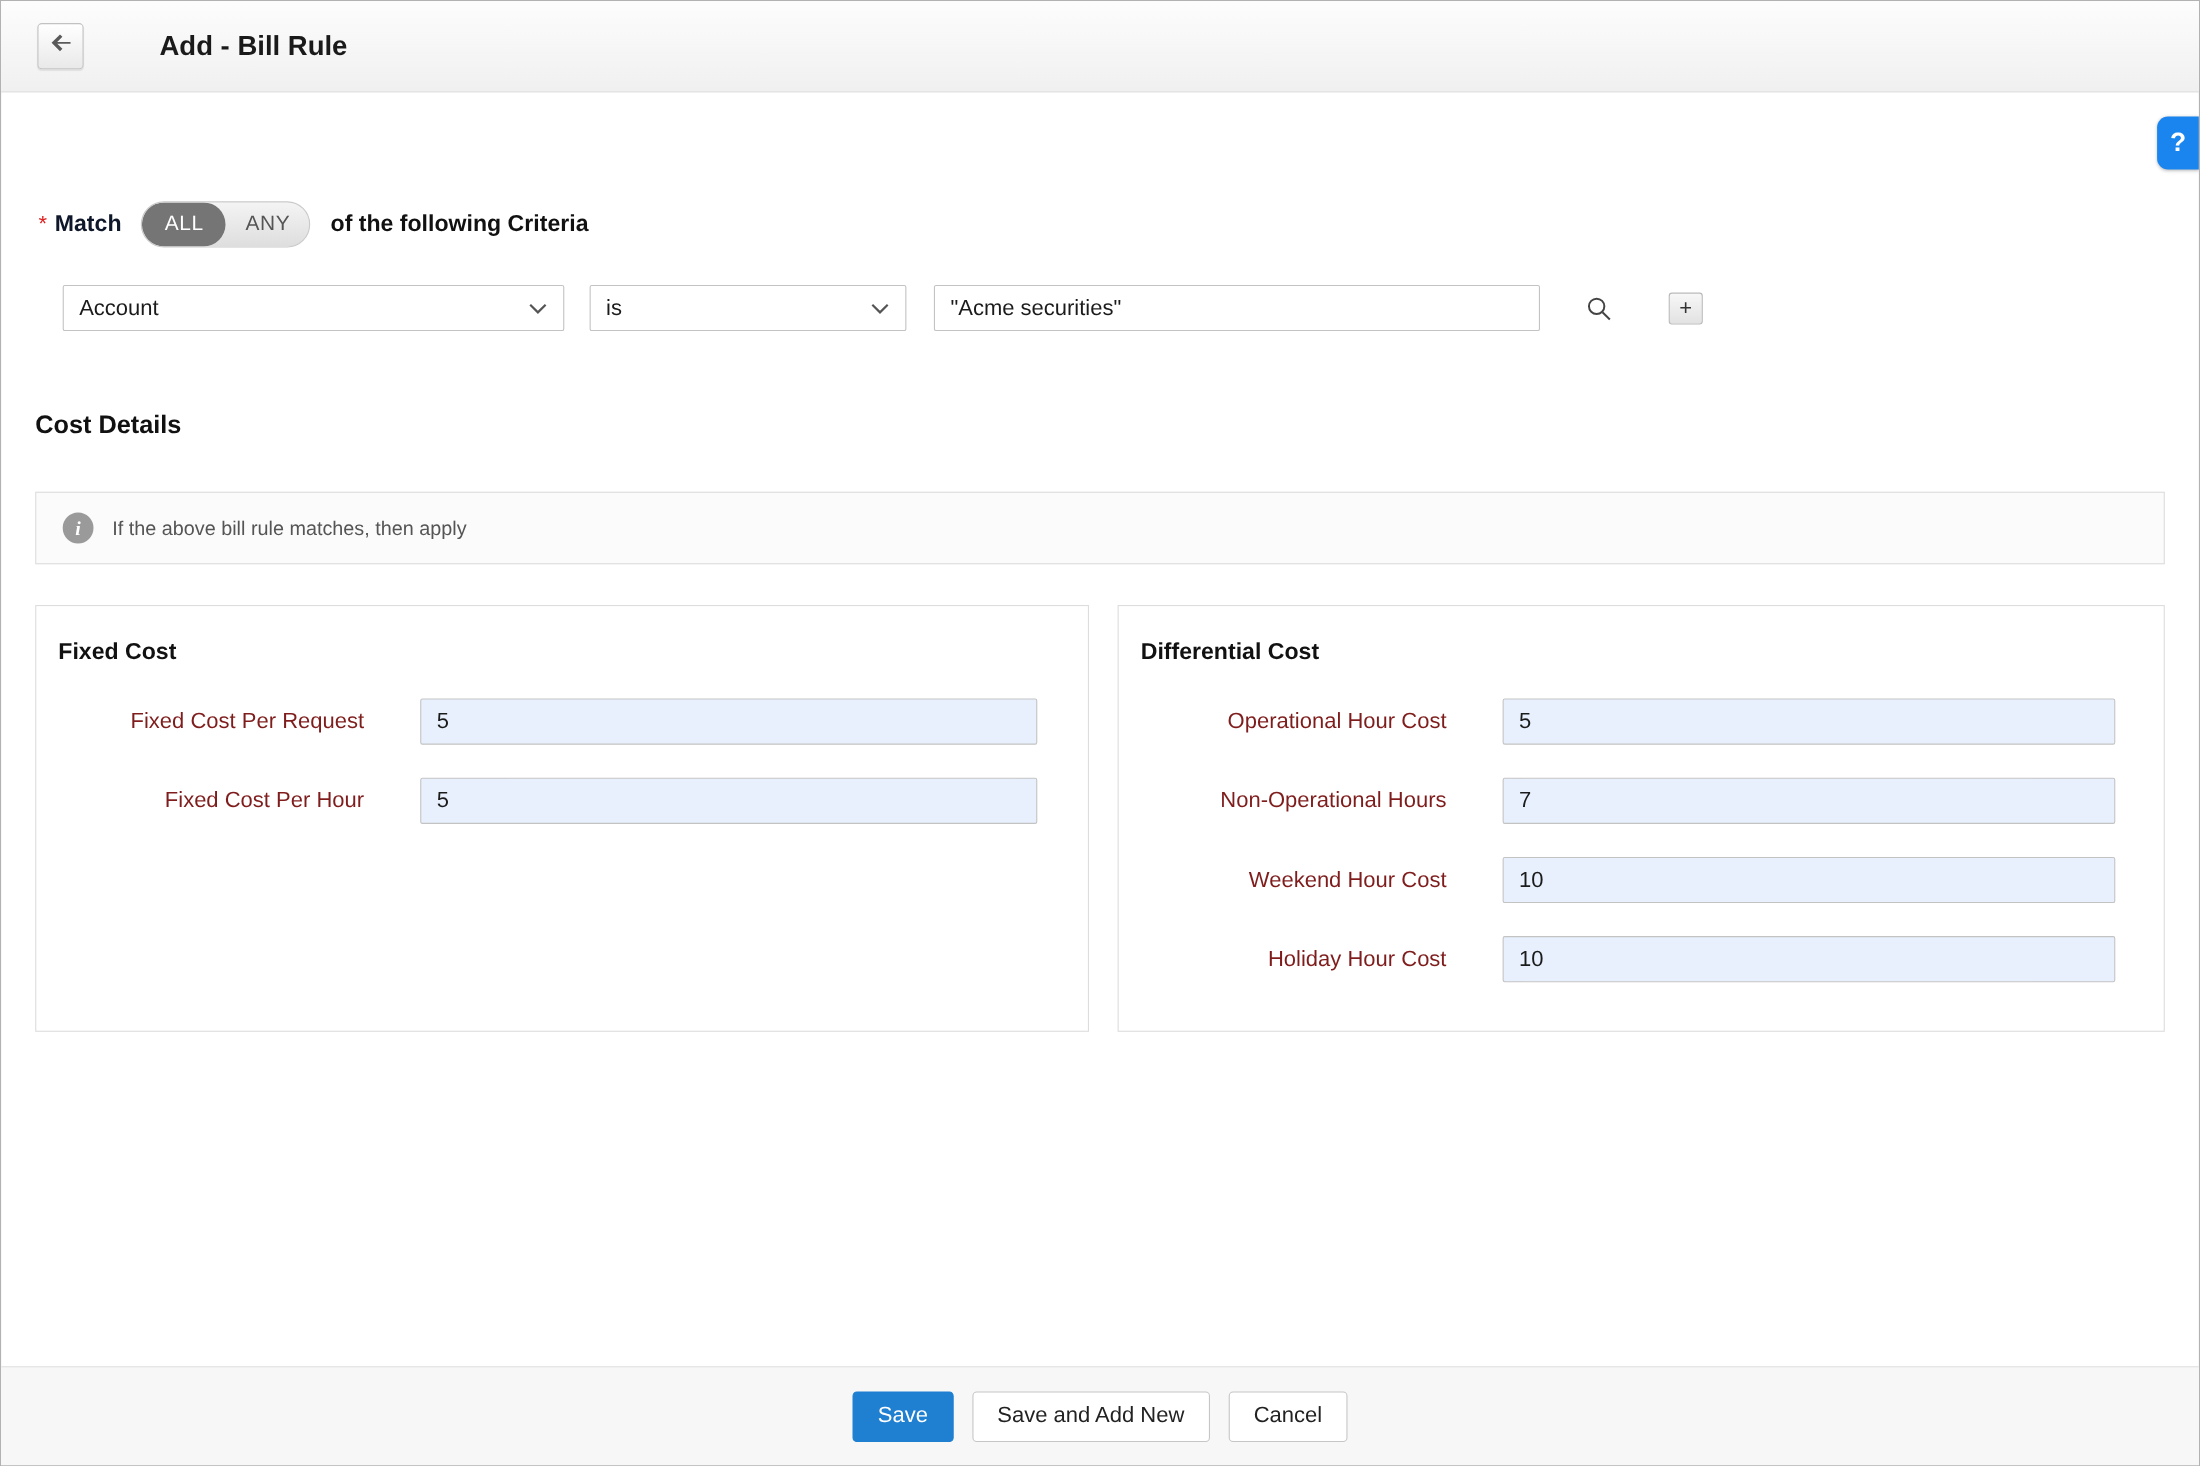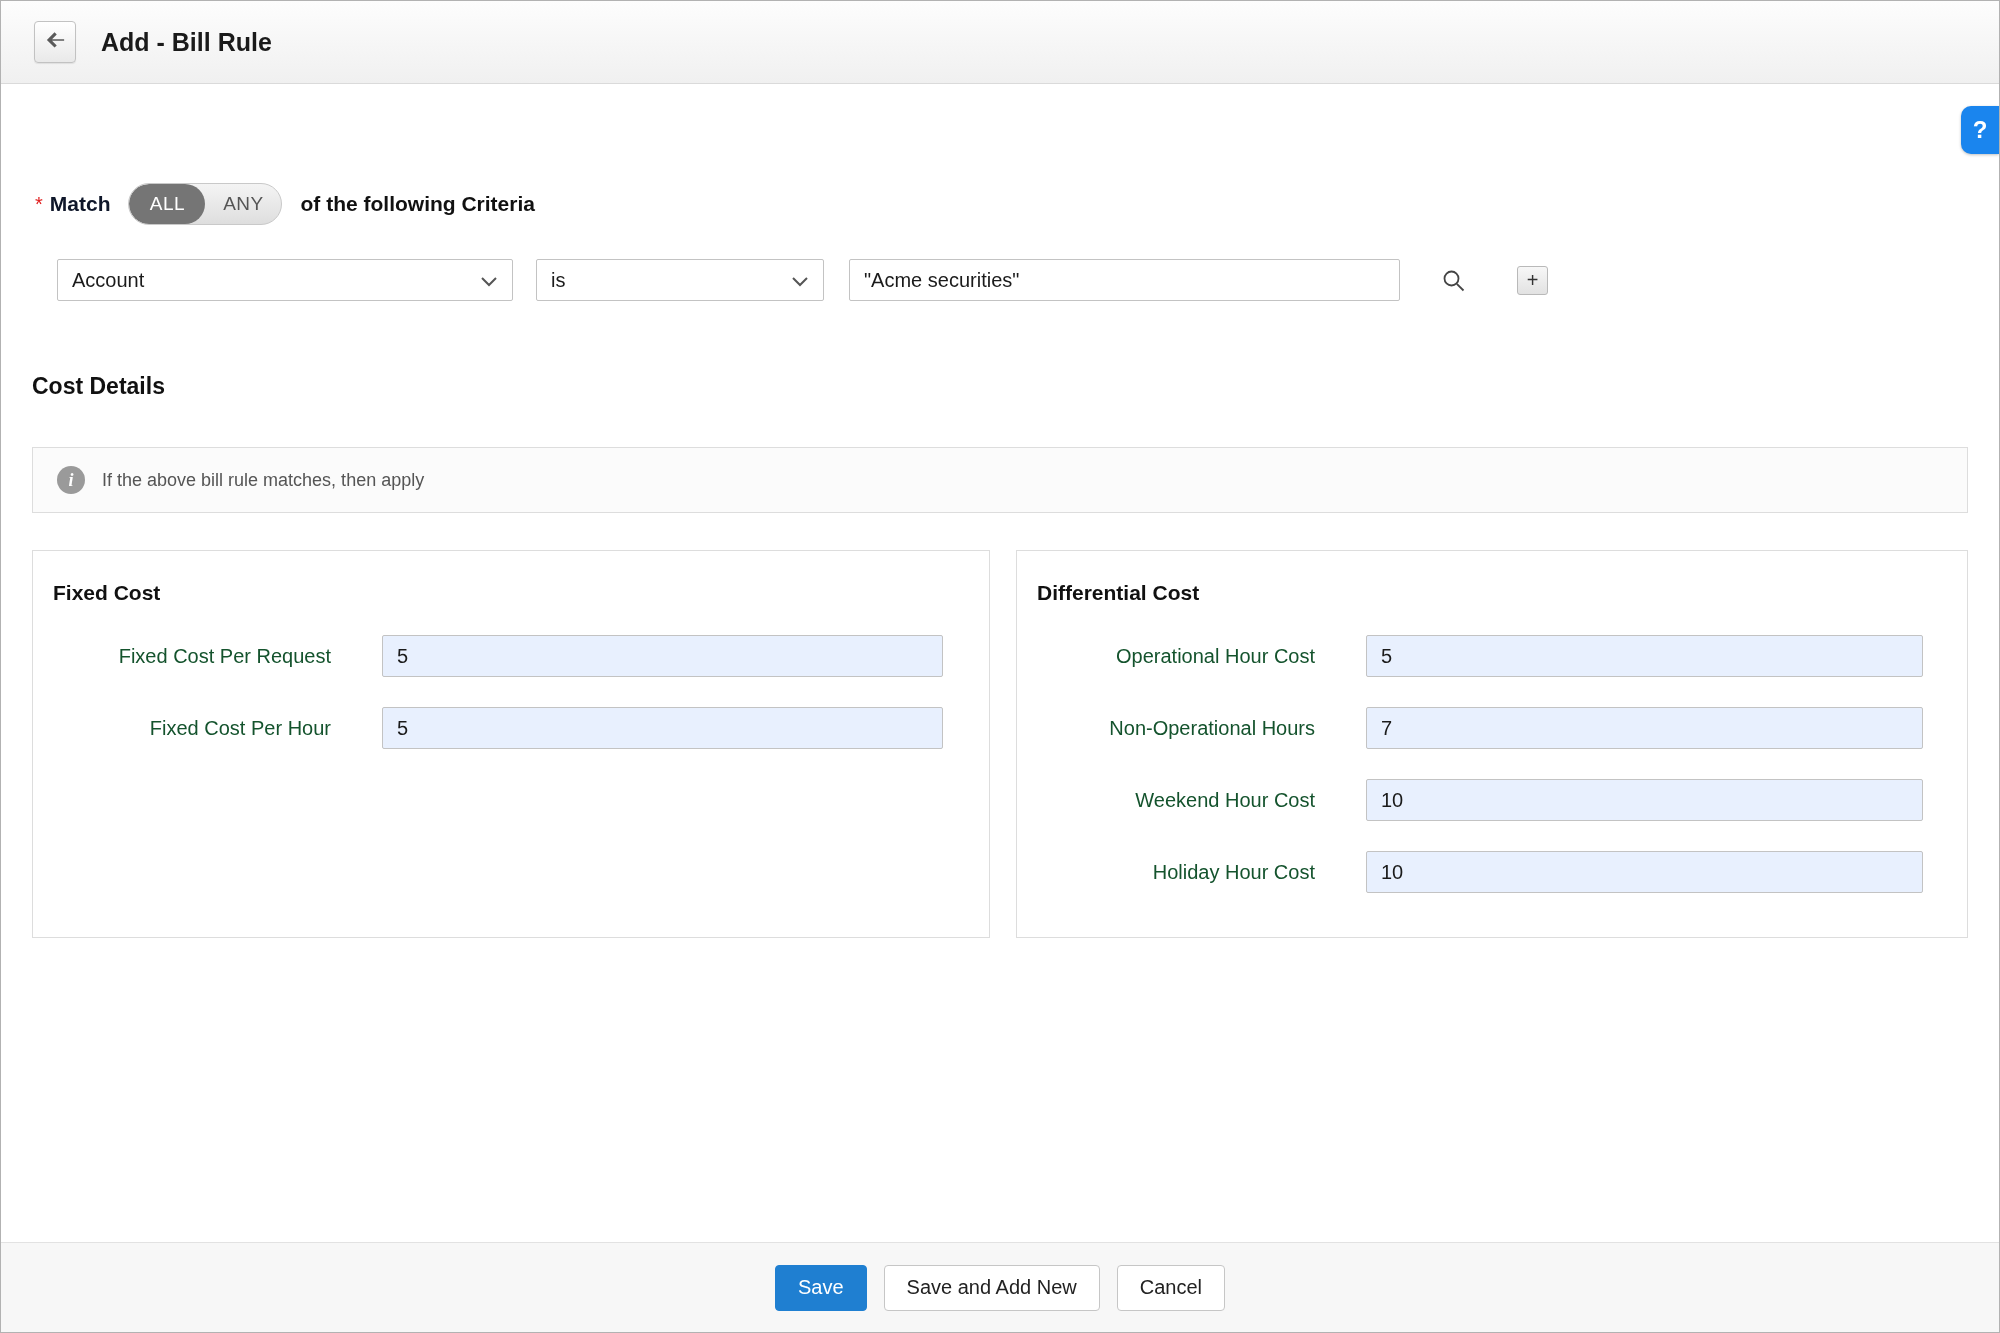--- a/index.html
+++ b/index.html
@@ -2,21 +2,21 @@
 <html><head>
 <meta charset="utf-8">
 <style>
   * { box-sizing: border-box; margin: 0; padding: 0; }
   html, body { width: 2000px; height: 1333px; }
   body { font-family: "Liberation Sans", sans-serif; background: #ffffff; color: #1b1b1b; }
 
   .page { position: relative; width: 2000px; height: 1333px; border: 1px solid #b2b2b2; background: #fff; overflow: hidden; }
 
   
-  .header { height: 83px; background: linear-gradient(#fdfdfd, #f0f0f0); border-bottom: 1px solid #dadada; display: flex; align-items: center; padding-left: 33px; }
+  .header { height: 83px; background: linear-gradient(#fdfdfd, #f0f0f0); border-bottom: 1px solid #dadada; display: flex; align-items: center; padding-left: 33px; gap: 44px; }
   .back-btn { width: 42px; height: 42px; border: 1px solid #c2c2c2; border-radius: 4px; background: linear-gradient(#ffffff, #e9e9e9); display: flex; align-items: center; justify-content: center; cursor: pointer; box-shadow: 0 1px 1px rgba(0,0,0,.08); }
   .page-title { margin-left: 25px; font-size: 25px; font-weight: bold; color: #1a1a1a; }
 
   
   .help-tab { position: absolute; top: 105px; right: 0; width: 38px; height: 48px; background: #1a85ee; color: #fff; border-radius: 10px 0 0 10px; display: flex; align-items: center; justify-content: center; font-size: 24px; font-weight: bold; cursor: pointer; box-shadow: 0 1px 3px rgba(0,0,0,.25); }
 
   
   .form-section { padding-top: 36px; }
   .form-row { display: flex; align-items: center; margin-bottom: 32px; }
   .form-row.align-top { align-items: flex-start; }
@@ -57,21 +57,21 @@
   .info-icon { width: 28px; height: 28px; border-radius: 50%; background: #9a9a9a; color: #fff; display: flex; align-items: center; justify-content: center; font-family: "Liberation Serif", serif; font-style: italic; font-weight: bold; font-size: 18px; flex: 0 0 auto; }
   .info-text { margin-left: 17px; font-size: 18px; color: #555; }
 
   .panels { margin: 37px 31px 0; display: flex; gap: 26px; }
   .panel { border: 1px solid #ddd; background: #fff; height: 388px; }
   .panel-fixed { width: 958px; }
   .panel-diff { flex: 1; }
   .panel-title { padding: 30px 0 0 20px; font-size: 21px; font-weight: bold; color: #111; }
   .cost-row { display: flex; align-items: center; margin-top: 30px; }
   .panel .cost-row:first-of-type { margin-top: 32px; }
-  .cost-label { width: 298px; text-align: right; font-size: 20px; color: #14532d; }
+  .cost-label { width: 298px; text-align: right; font-size: 20px; color: #7f1d1d; }
   .cost-input { margin-left: 51px; width: 561px; }
   .panel-diff .cost-input { width: 557px; }
 
   
   .footer { position: absolute; left: 0; right: 0; bottom: 0; height: 90px; background: #f7f7f7; border-top: 1px solid #e2e2e2; display: flex; align-items: center; justify-content: center; gap: 17px; margin-top: 24px; }
   .btn { height: 46px; font-size: 20px; border-radius: 4px; padding: 0 22px; font-family: "Liberation Sans", sans-serif; cursor: pointer; }
   .btn-primary { background: #1f7fd1; border: 1px solid #1f7fd1; color: #fff; }
   .btn-secondary { background: #fff; border: 1px solid #c6c6c6; color: #222; }
 </style>
 </head>

